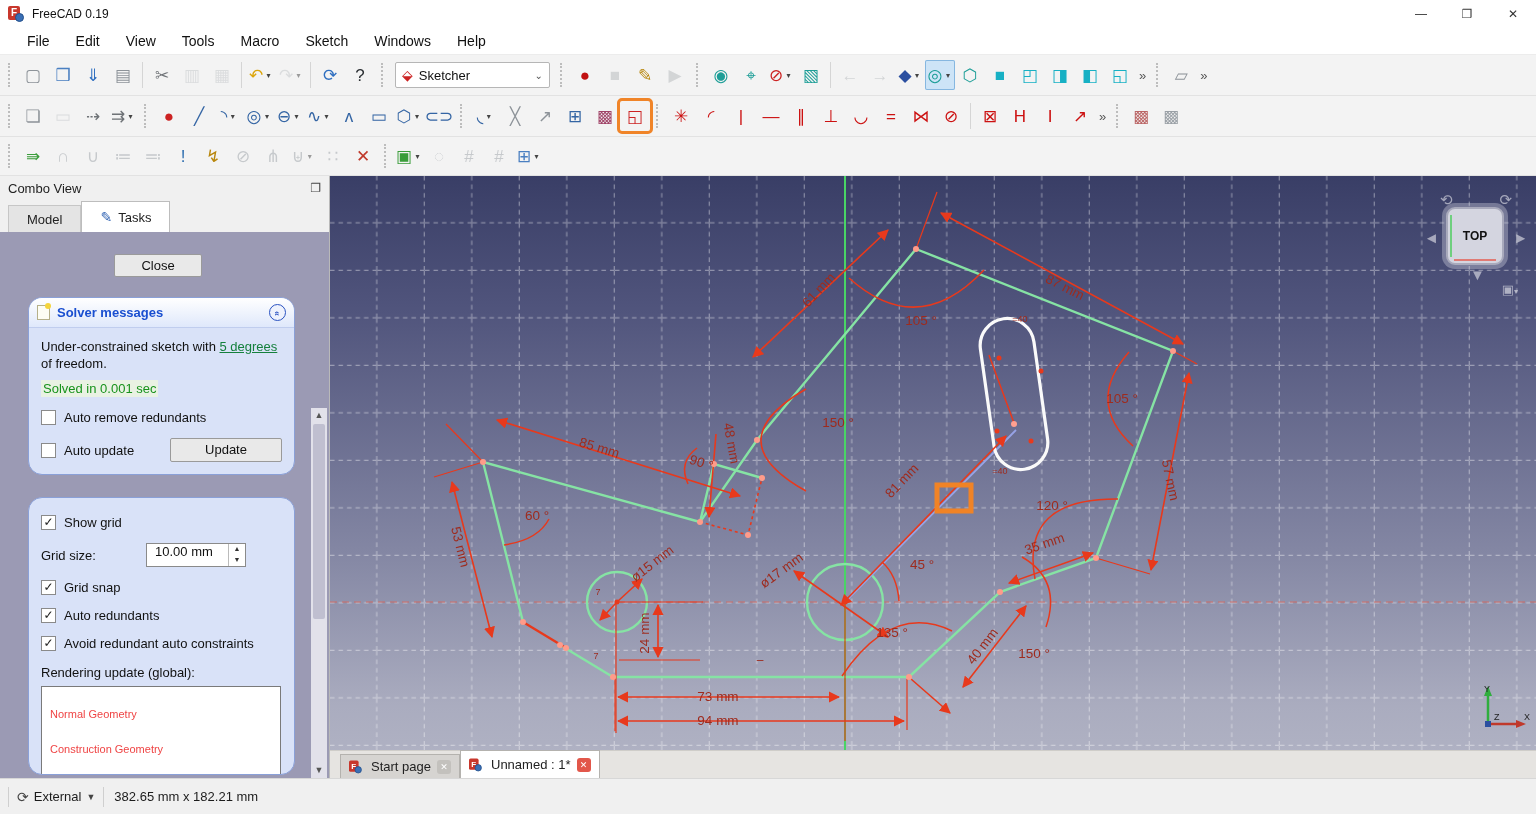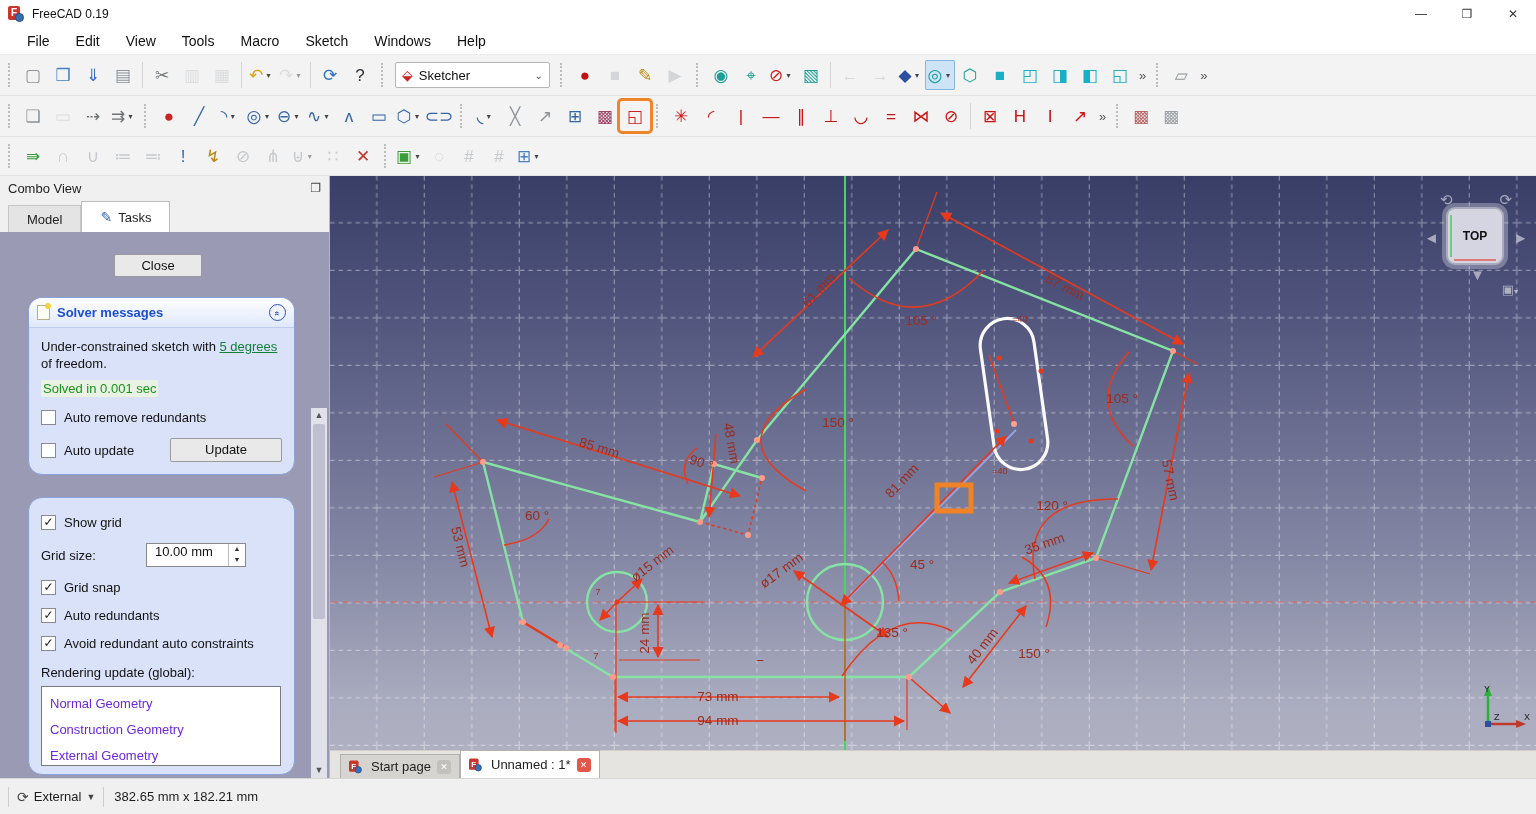--- a/index.html
+++ b/index.html
@@ -65,21 +65,21 @@
   .cb { width:15px; height:15px; background:#fff; border:1px solid #8a8a8a; font-size:12px; line-height:13px; text-align:center; color:#222; flex:none; }
   .updbtn { width:112px; height:24px; background:#e9e9e9; border:1px solid #9a9a9a; font-size:13px; text-align:center; line-height:22px; margin-left:auto; border-radius:2px; }
   .gridrow { display:flex; align-items:center; margin-top:13px; }
   .gridrow .glabel { width:105px; }
   .spinbox { width:100px; height:24px; background:#fff; border:1px solid #8a8a8a; display:flex; }
   .spinbox .val { flex:1; padding-left:8px; font-size:13px; }
   .spinner { width:17px; height:22px; border-left:1px solid #bbb; display:flex; flex-direction:column; }
   .spinner div { flex:1; font-size:7px; line-height:10px; text-align:center; color:#333; }
   .renderlabel { margin-top:14px; }
   .listbox { margin-top:6px; background:#fff; border:1px solid #7a7a7a; width:240px; }
-  .listbox div { font-size:13px; padding:9px 8px 2px 8px; color:#6d28d9; }
+  .listbox div { font-size:11px; padding:21px 8px 2px 8px; color:#ef4444; }
   .pscroll { position:absolute; right:2px; top:232px; bottom:0; width:16px; background:#e2e1ea; }
   .pscroll .arr { height:15px; text-align:center; font-size:9px; color:#555; line-height:15px; }
   .pscroll .thumb { position:absolute; top:16px; left:2px; width:12px; height:195px; background:#c0bfd0; border-radius:2px; }
   .pscroll .arr.down { position:absolute; bottom:0; left:0; right:0; }
 
   
   .viewport { flex:1; position:relative; background:linear-gradient(#393e66 0%, #50547c 22%, #8386a3 62%, #aaacbf 88%, #b2b4c5 100%); overflow:hidden; }
   .viewport svg.sketch { position:absolute; left:0; top:0; width:100%; height:100%; }
 
   .navcube { position:absolute; right:10px; top:15px; width:100px; height:110px; color:#c8c9d6; }

